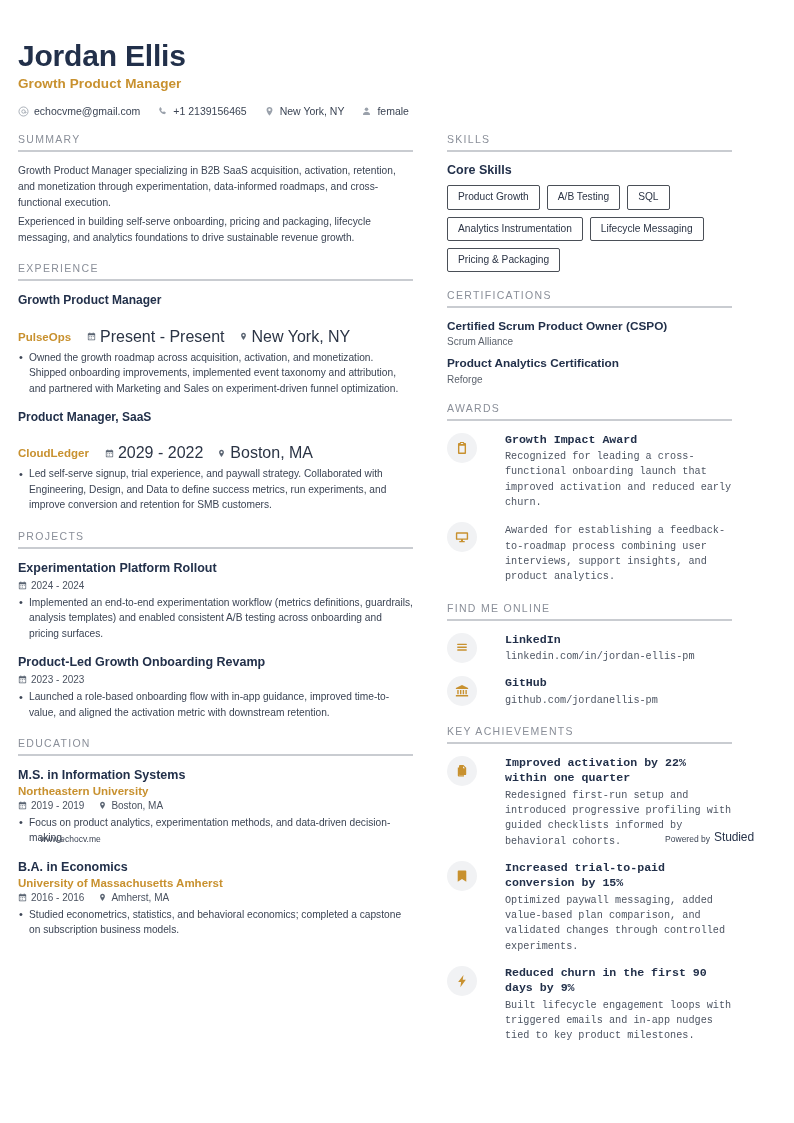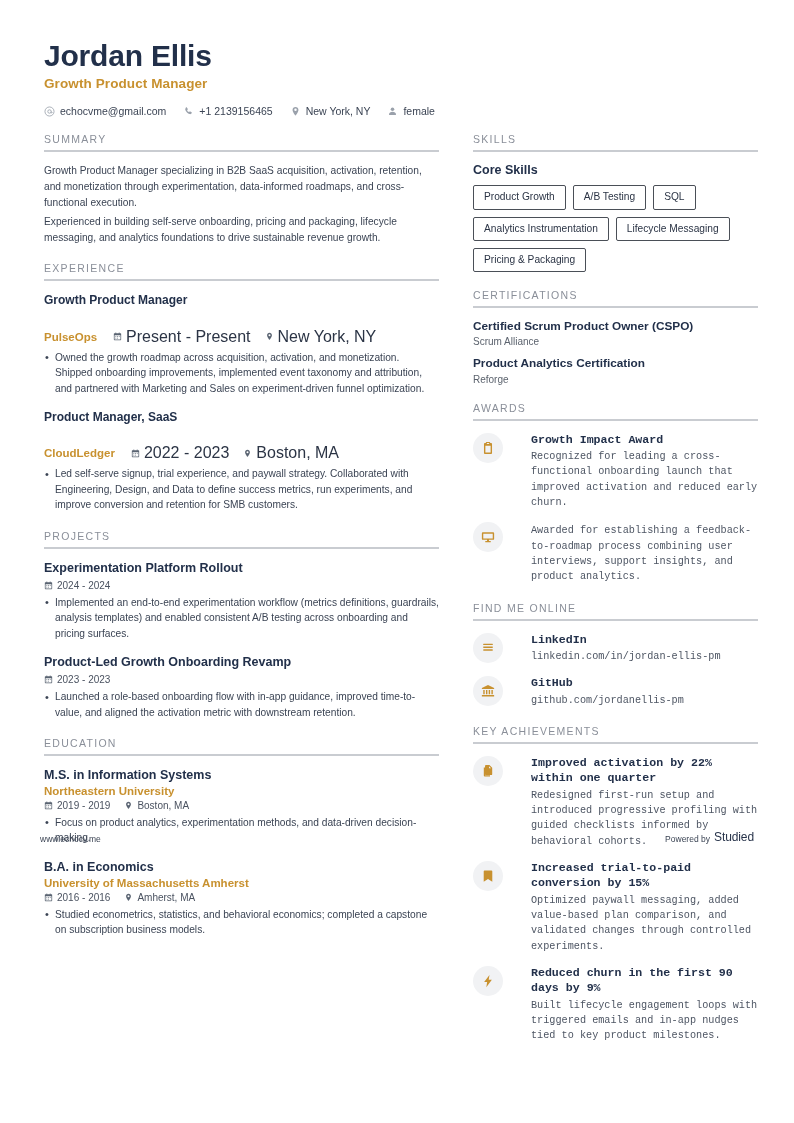--- a/index.html
+++ b/index.html
@@ -8,21 +8,21 @@
     width: 794px;
     height: 1123px;
     background: #ffffff;
     font-family: "Liberation Sans", sans-serif;
     color: #2b3445;
     position: relative;
     overflow: hidden;
   }
 
   .page {
-    padding: 38px 40px 0 44px;
+    padding: 38px 40px 0 18px;
     position: relative;
     height: 862px;
   }
 
   
   .header { margin-bottom: 16px; }
 
   .name {
     font-size: 30px;
     font-weight: bold;
@@ -374,21 +374,21 @@
         <div class="entry">
           <div class="entry-title">Product Manager, SaaS</div>
           <div class="org-meta-line">
             <span class="entry-org">CloudLedger</span>
             <span class="meta-item">
               <span class="m-icon">
                 <svg viewBox="0 0 16 16" fill="currentColor">
                     <path d="M4.4 1v1.2H2.6A1.1 1.1 0 001.5 3.3v10.2c0 .6.5 1.1 1.1 1.1h10.8c.6 0 1.1-.5 1.1-1.1V3.3a1.1 1.1 0 00-1.1-1.1h-1.8V1h-1.3v1.2H5.7V1zM2.8 5.6h10.4v7.7H2.8zM4.3 7v1.4h1.5V7zm3 0v1.4h1.5V7zm3 0v1.4h1.5V7zm-6 3v1.4h1.5V10zm3 0v1.4h1.5V10z"></path>
                   </svg>
               </span>
-              <span>2022 - 2023</span>
+              <span>2029 - 2022</span>
             </span>
             <span class="meta-item">
               <span class="m-icon">
                 <svg viewBox="0 0 16 16" fill="currentColor">
                     <path d="M8 1.4c-2.4 0-4.3 1.9-4.3 4.3 0 3.1 4.3 8.3 4.3 8.3s4.3-5.2 4.3-8.3c0-2.4-1.9-4.3-4.3-4.3zm0 6a1.8 1.8 0 110-3.6 1.8 1.8 0 010 3.6z"></path>
                   </svg>
               </span>
               <span>Boston, MA</span>
             </span>
           </div>

